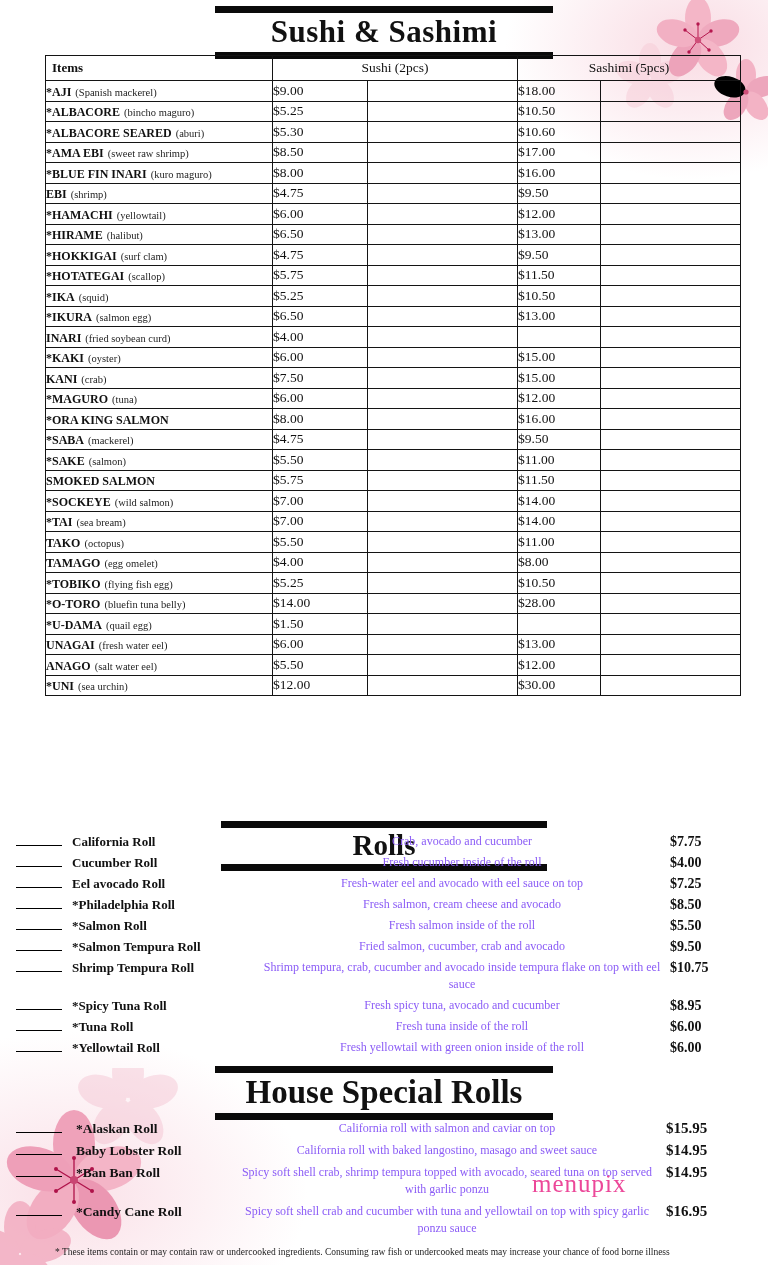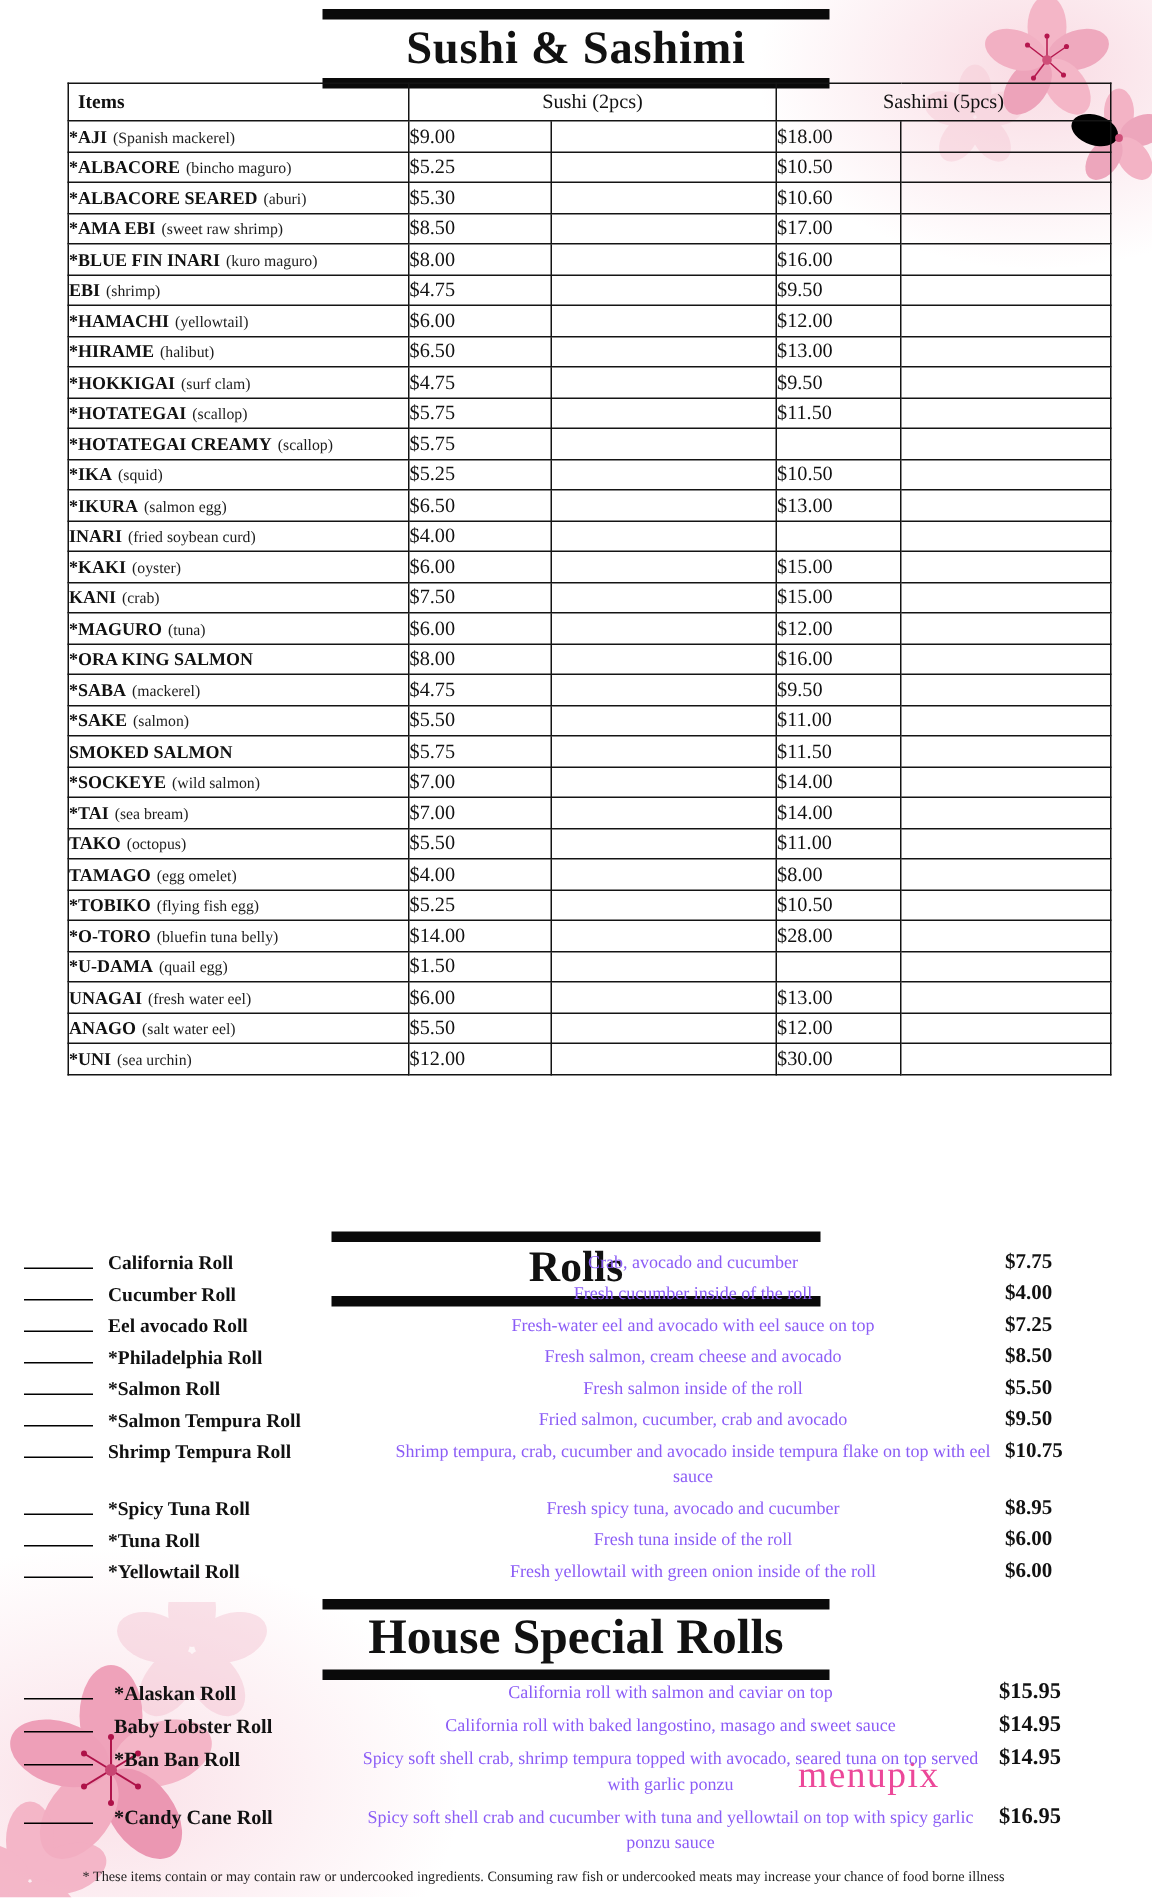--- a/index.html
+++ b/index.html
@@ -248,27 +248,20 @@
         </tr>
 
         <tr>
           <td class="c-name"><b class="nm">*HOTATEGAI</b> <span class="ds">(scallop)</span></td>
           <td class="c-price">$5.75</td>
           <td class="c-blank"></td>
           <td class="c-price">$11.50</td>
           <td class="c-blank"></td>
         </tr>
 
-        <tr>
-          <td class="c-name"><b class="nm">*HOTATEGAI CREAMY</b> <span class="ds">(scallop)</span></td>
-          <td class="c-price">$5.75</td>
-          <td class="c-blank"></td>
-          <td class="c-price"></td>
-          <td class="c-blank"></td>
-        </tr>
 
         <tr>
           <td class="c-name"><b class="nm">*IKA</b> <span class="ds">(squid)</span></td>
           <td class="c-price">$5.25</td>
           <td class="c-blank"></td>
           <td class="c-price">$10.50</td>
           <td class="c-blank"></td>
         </tr>
 
         <tr>

